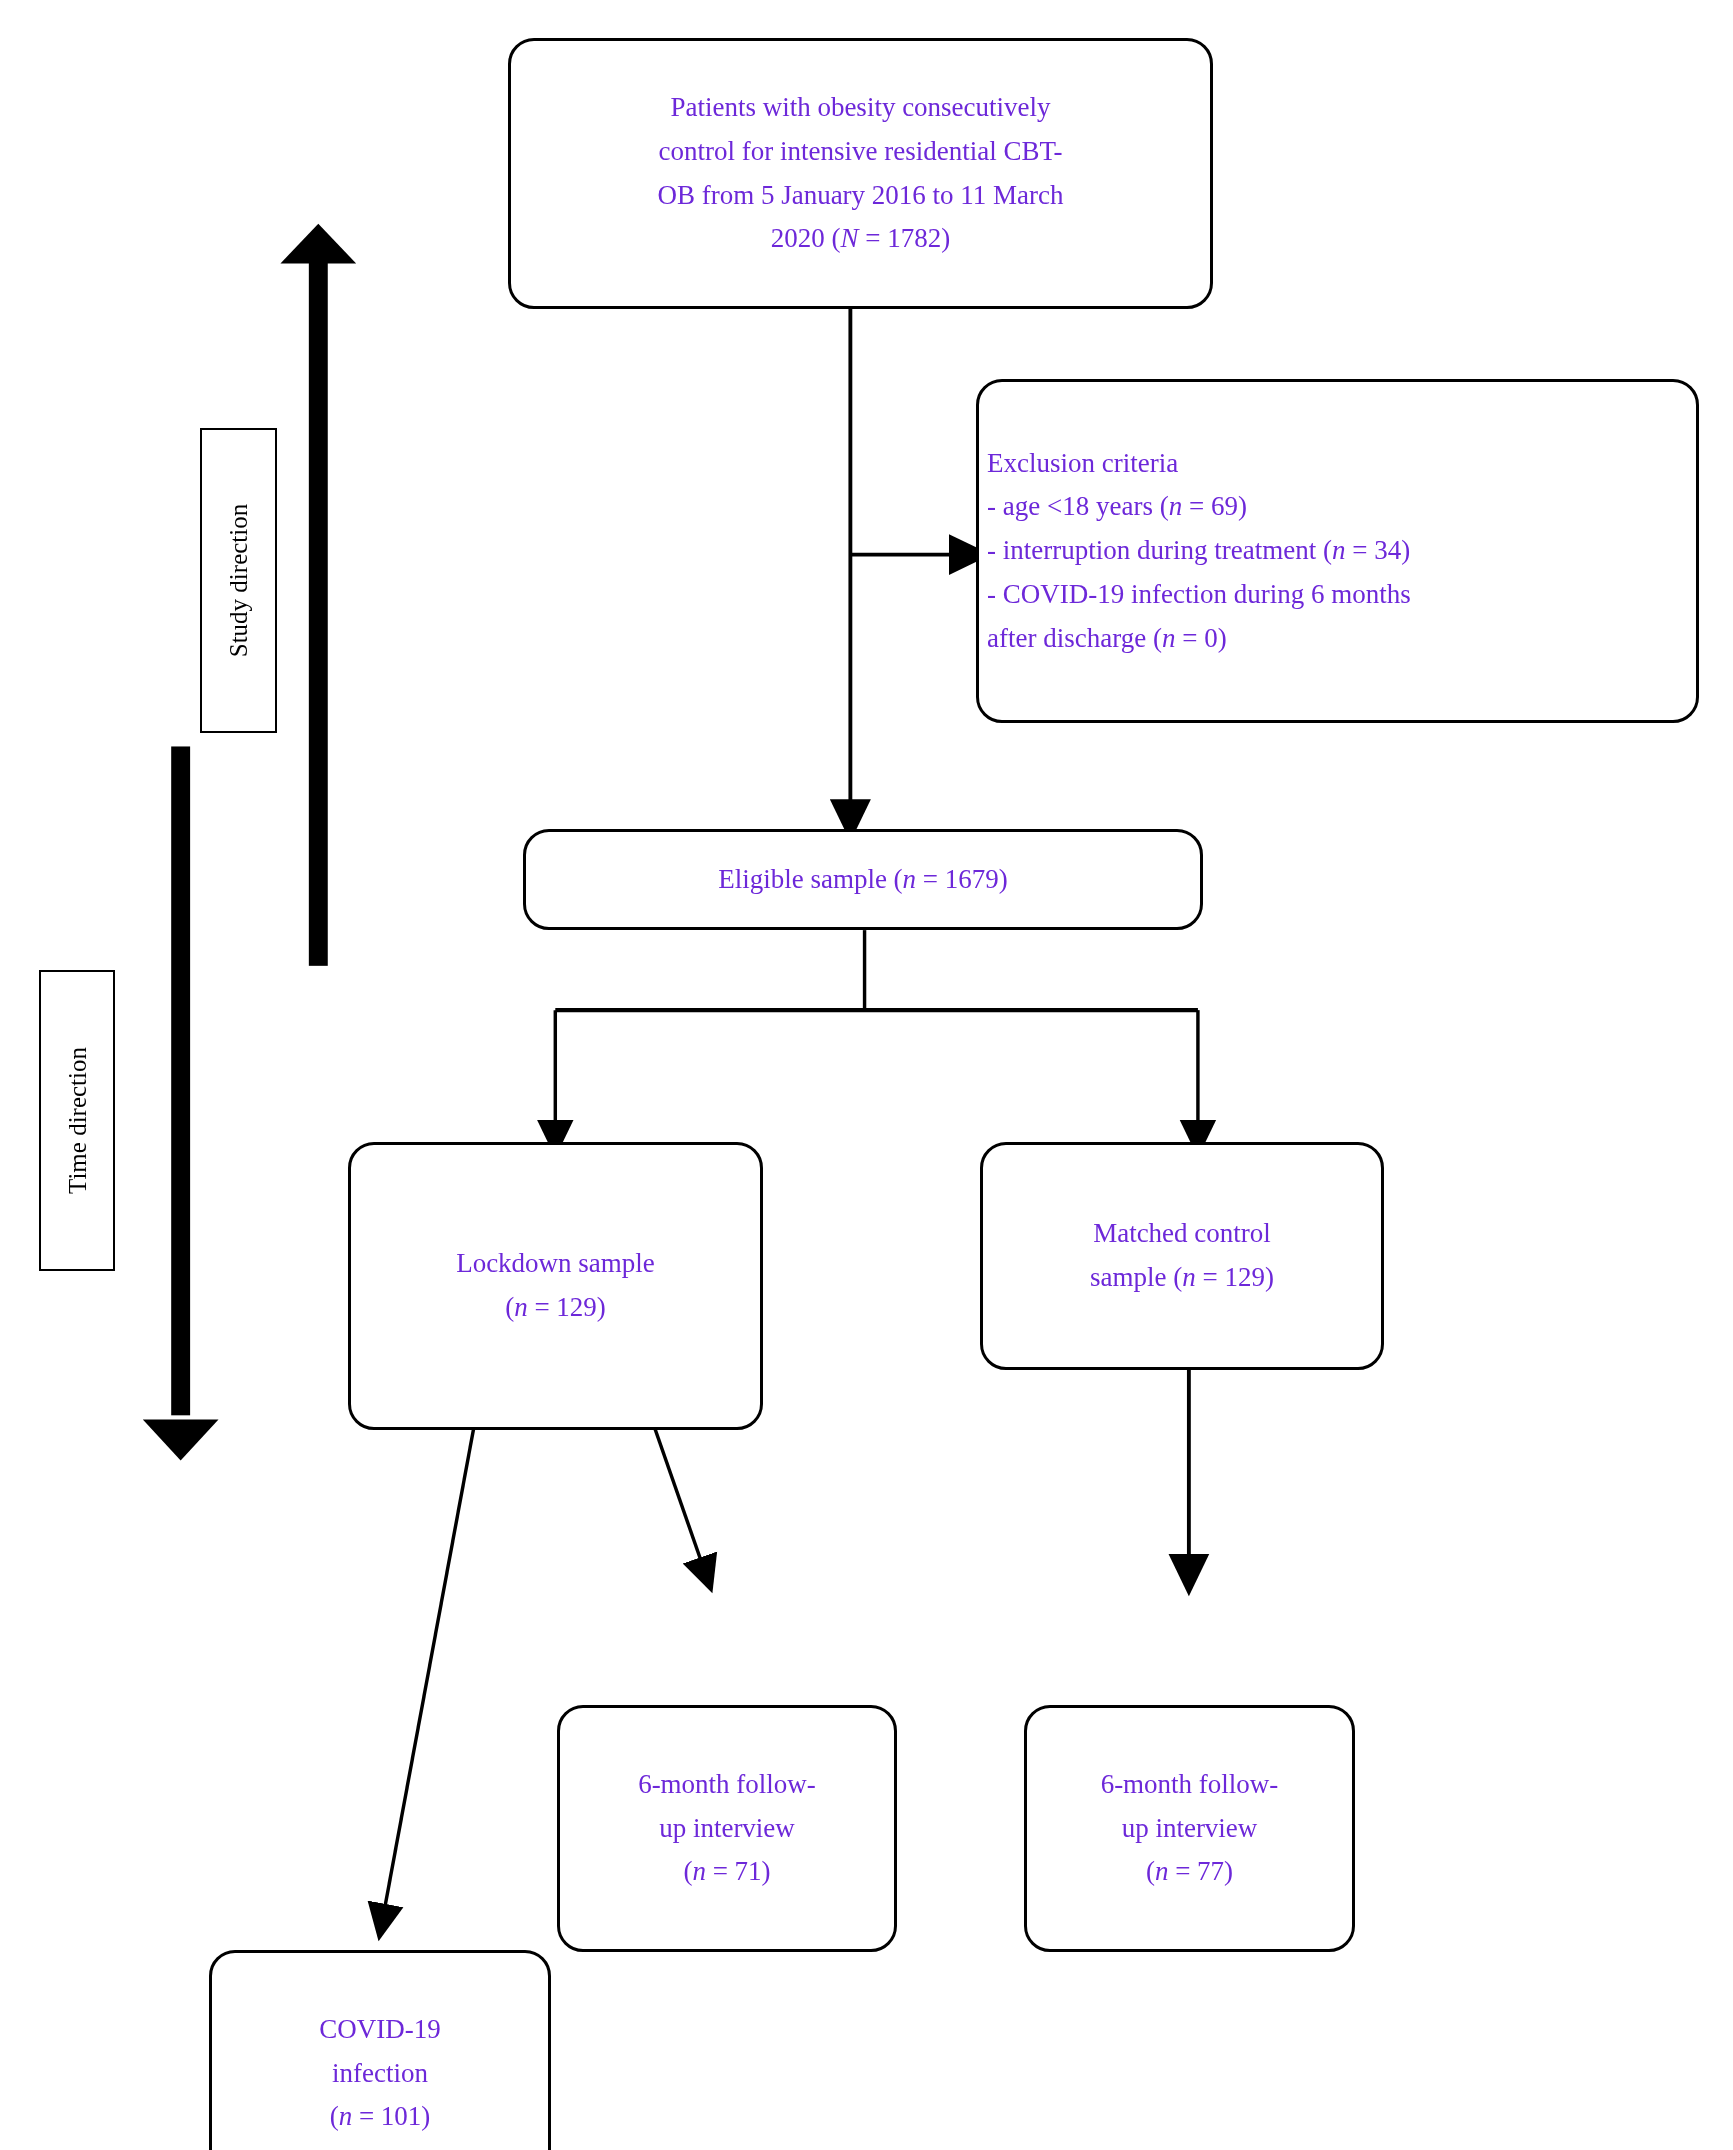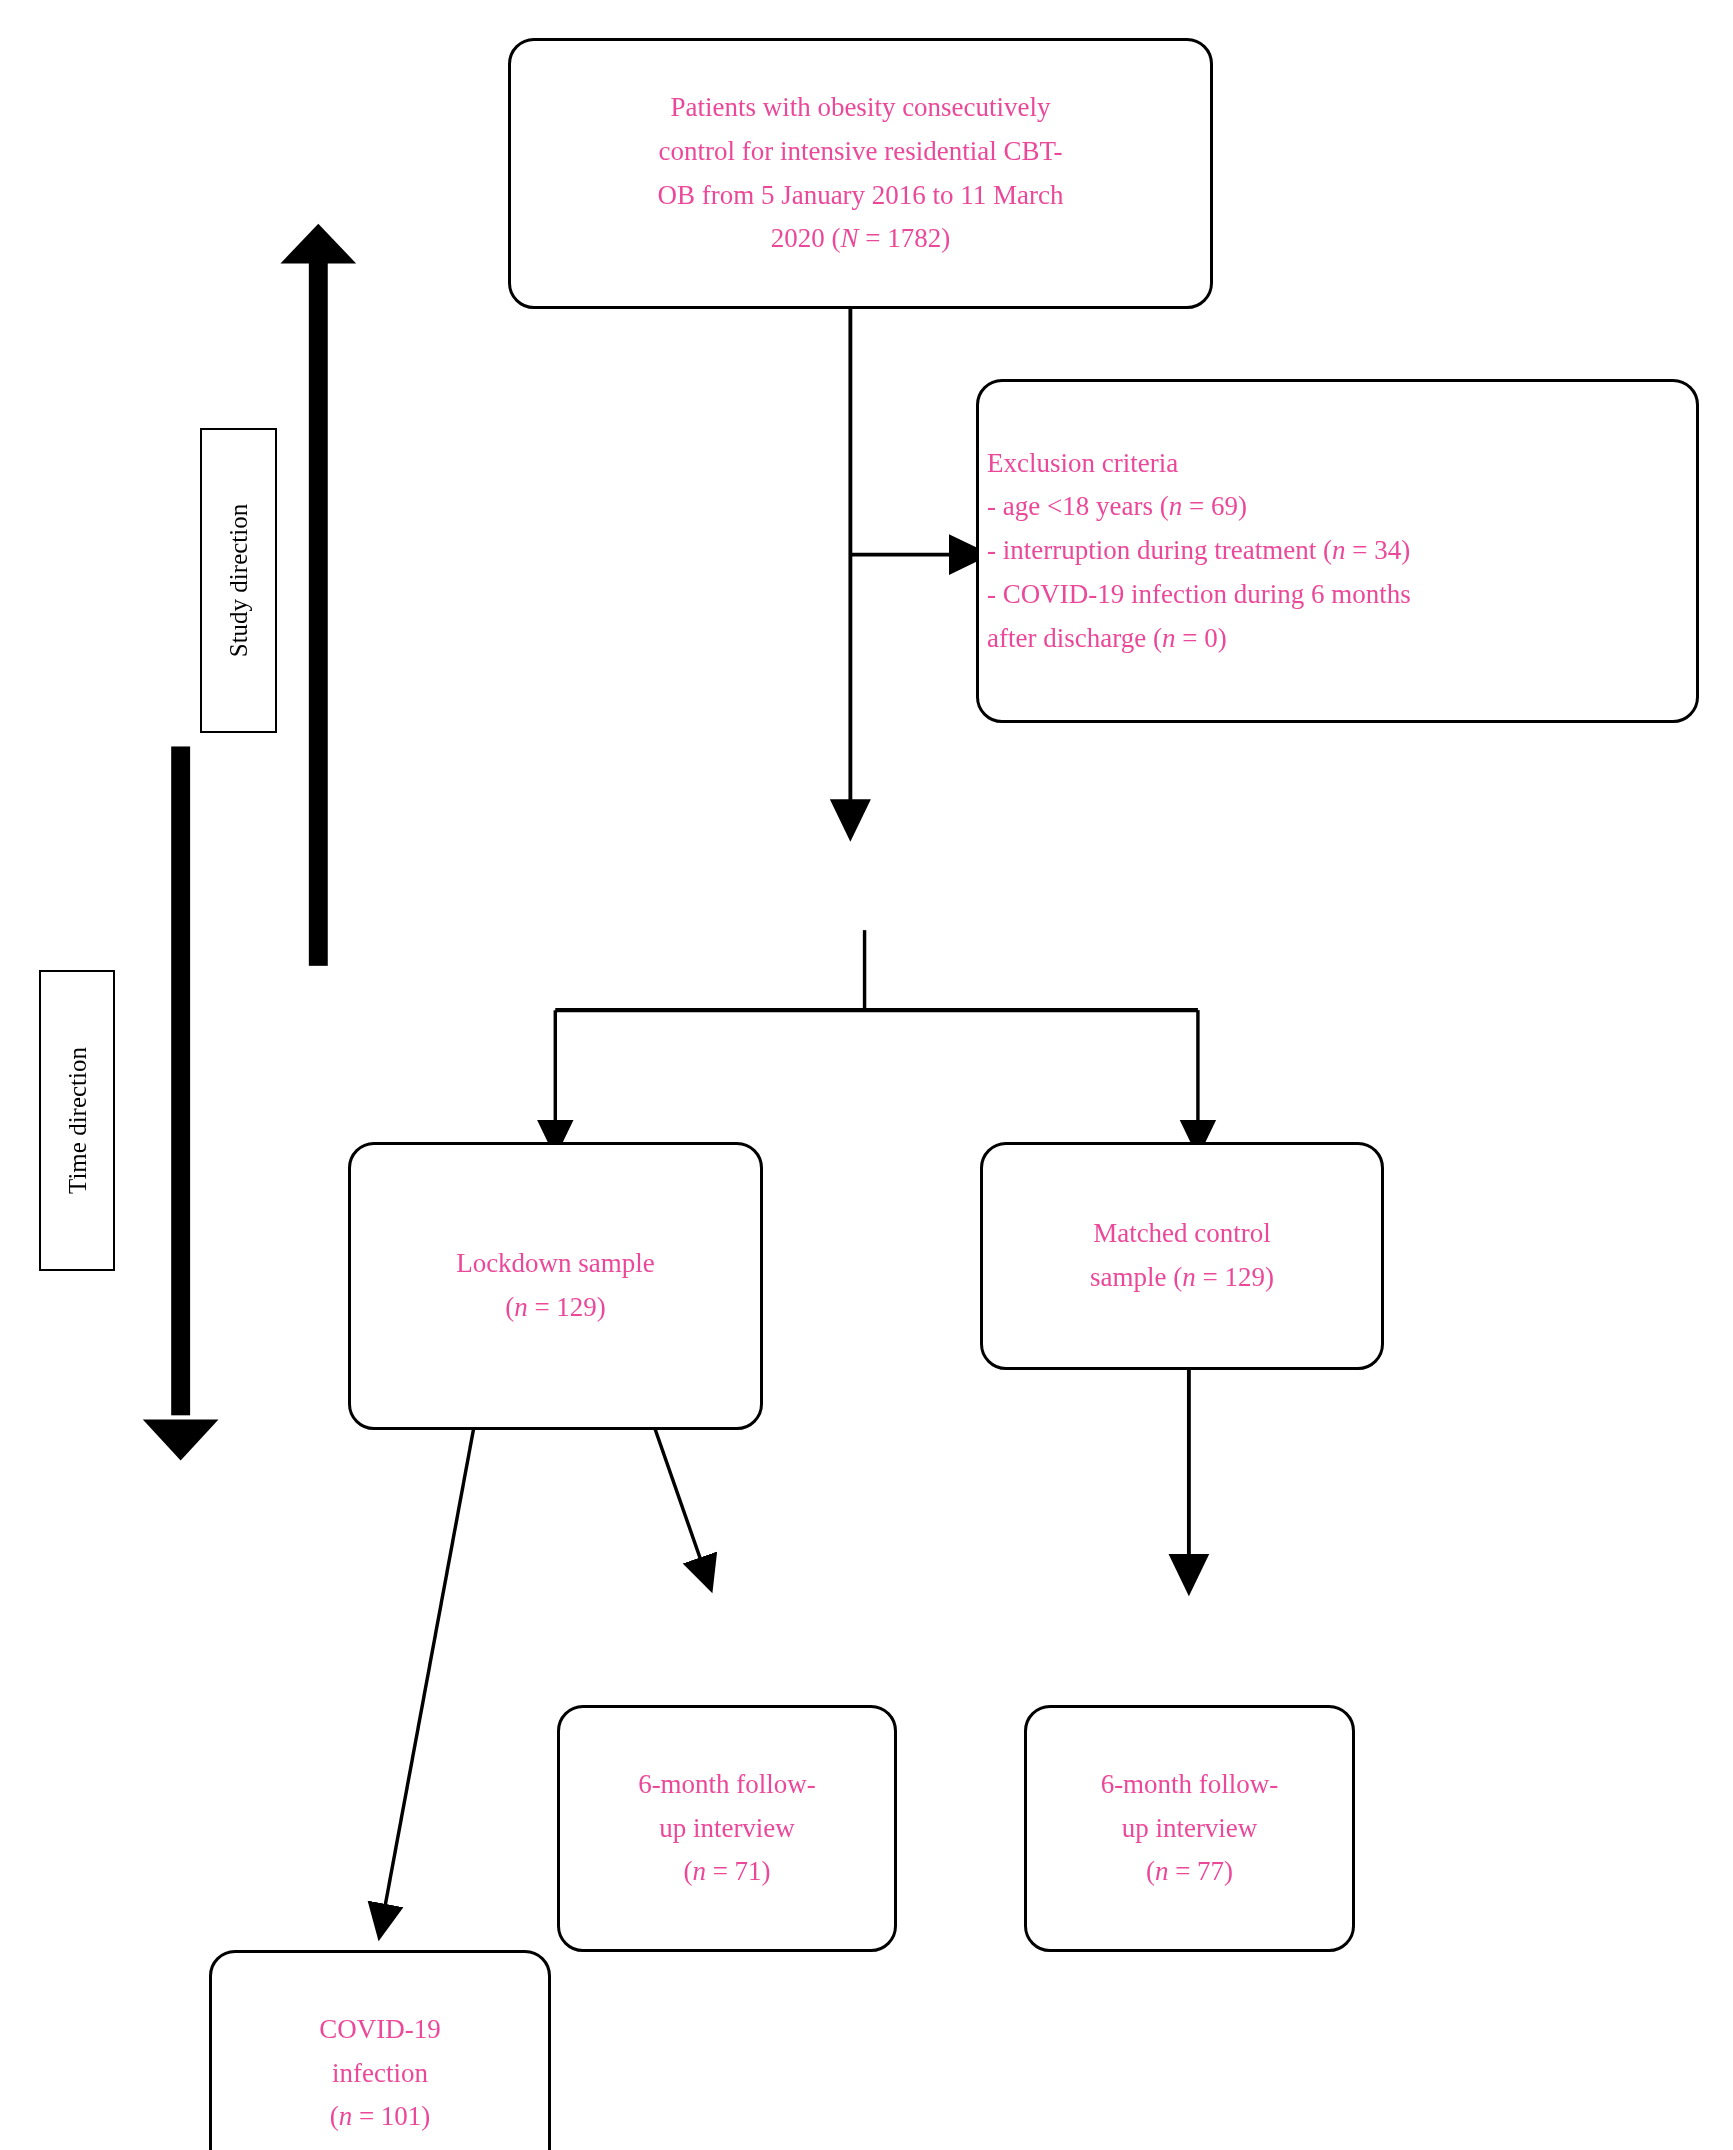--- a/index.html
+++ b/index.html
@@ -26,21 +26,21 @@
     position: absolute;
     box-sizing: border-box;
     border: 3px solid #000000;
     border-radius: 26px;
     background: #ffffff;
     display: flex;
     flex-direction: column;
     align-items: center;
     justify-content: center;
     text-align: center;
-    color: #ec4899;
+    color: #6d28d9;
     font-size: 27px;
     line-height: 1.62;
     padding: 4.3px 14.6px;
   }
   .node-box.left-align {
     align-items: flex-start;
     text-align: left;
     padding-left: 8px;
   }
   .node-line {
@@ -125,20 +125,23 @@
   </div>
 
   <div class="node-box left-align" style="left:976px; top:379px; width:723px; height:344px;">
     <span class="node-line">Exclusion criteria</span>
     <span class="node-line">- age &lt;18 years (<i class="ital">n</i>&nbsp;=&nbsp;69)</span>
     <span class="node-line">- interruption during treatment (<i class="ital">n</i>&nbsp;=&nbsp;34)</span>
     <span class="node-line">- COVID-19 infection during 6 months</span>
     <span class="node-line">after discharge (<i class="ital">n</i>&nbsp;=&nbsp;0)</span>
   </div>
 
+  <div class="node-box" style="left:523px; top:829px; width:680px; height:101px;">
+    <span class="node-line">Eligible sample (<i class="ital">n</i>&nbsp;=&nbsp;1679)</span>
+  </div>
 
   <div class="node-box" style="left:348px; top:1142px; width:415px; height:288px;">
     <span class="node-line">Lockdown sample</span>
     <span class="node-line">(<i class="ital">n</i>&nbsp;=&nbsp;129)</span>
   </div>
 
   <div class="node-box" style="left:980px; top:1142px; width:404px; height:228px;">
     <span class="node-line">Matched control</span>
     <span class="node-line">sample (<i class="ital">n</i>&nbsp;=&nbsp;129)</span>
   </div>

